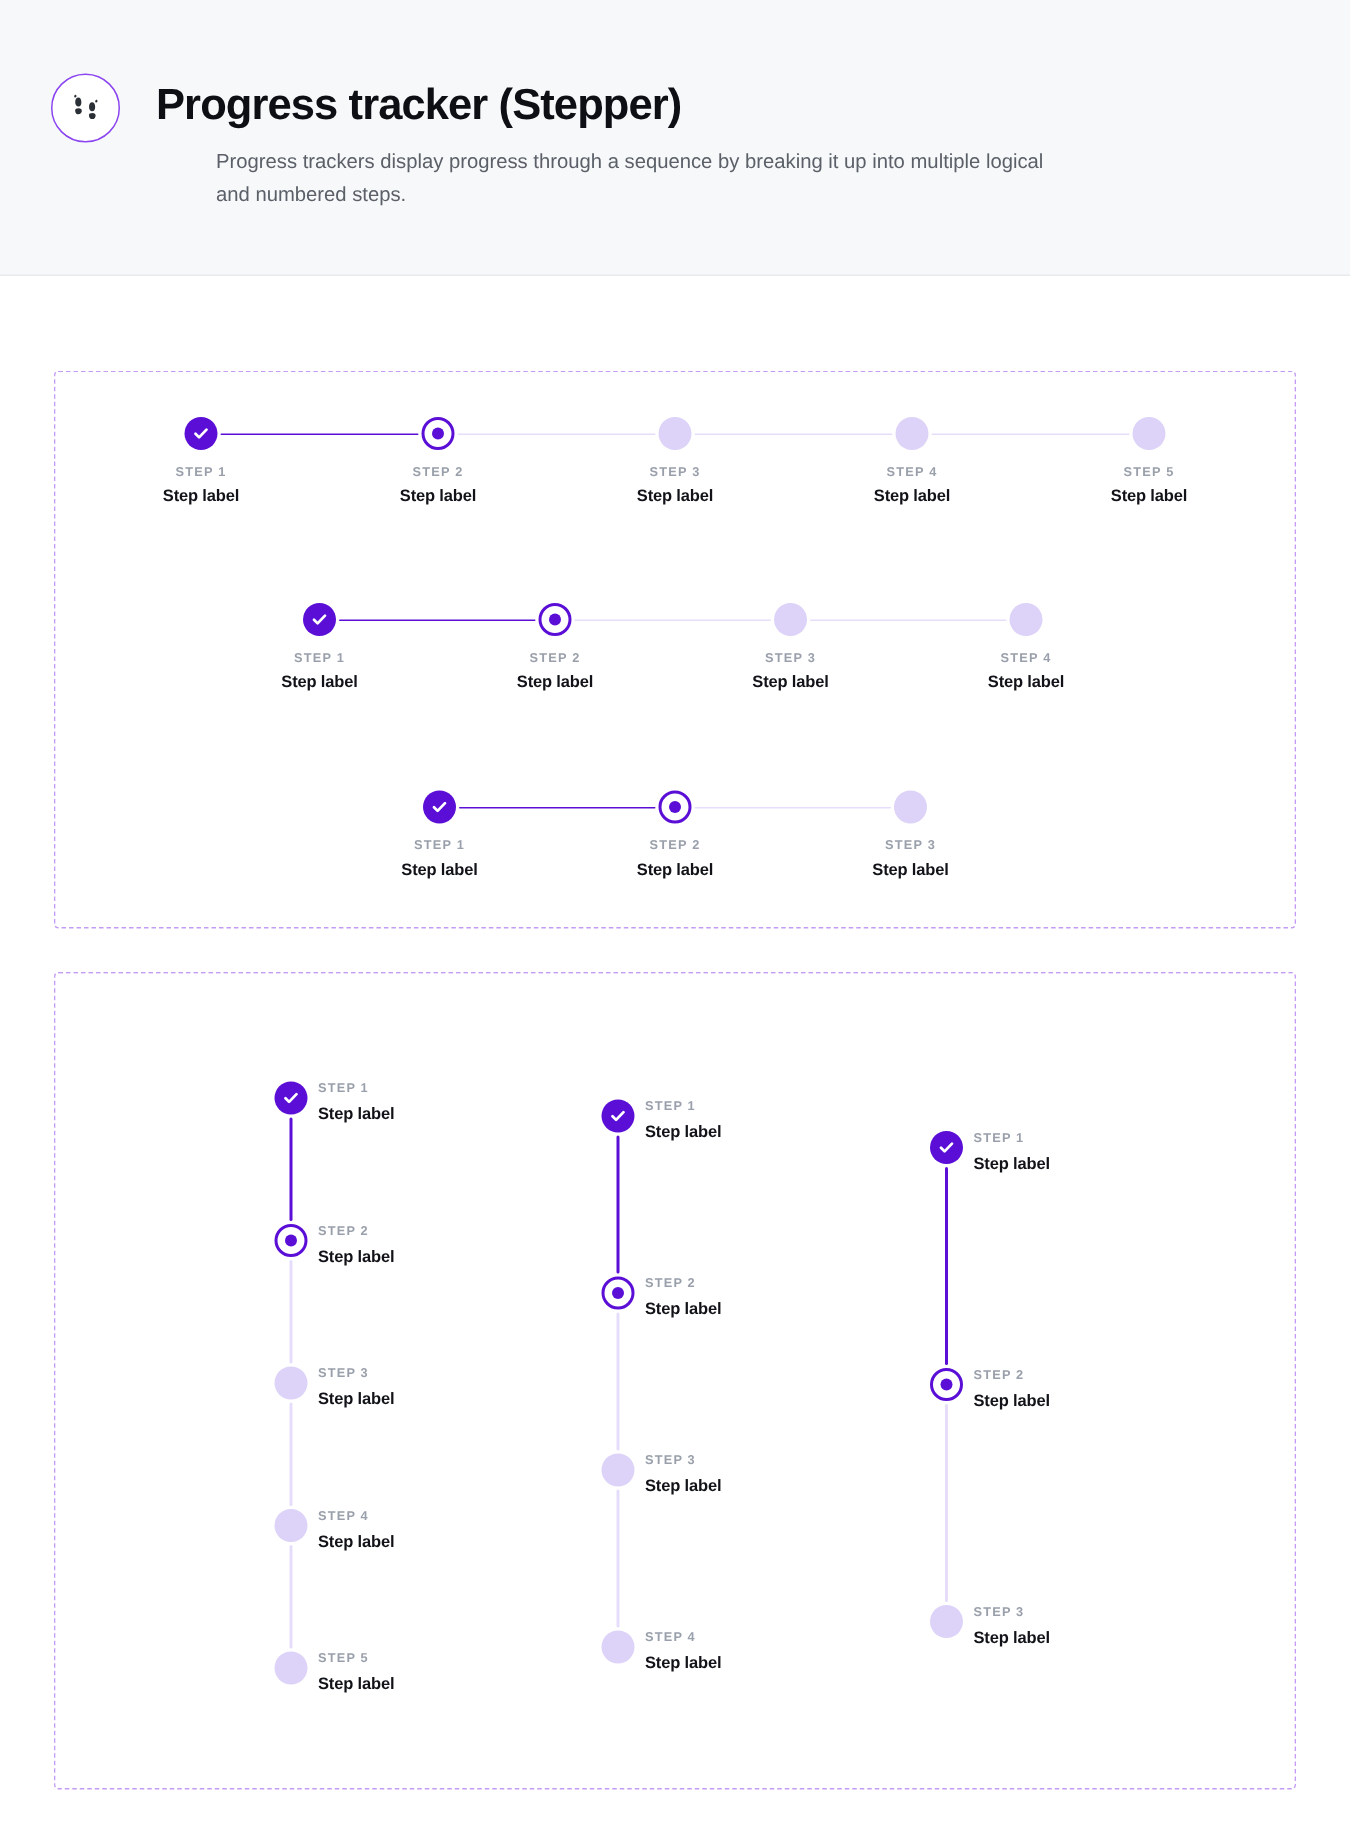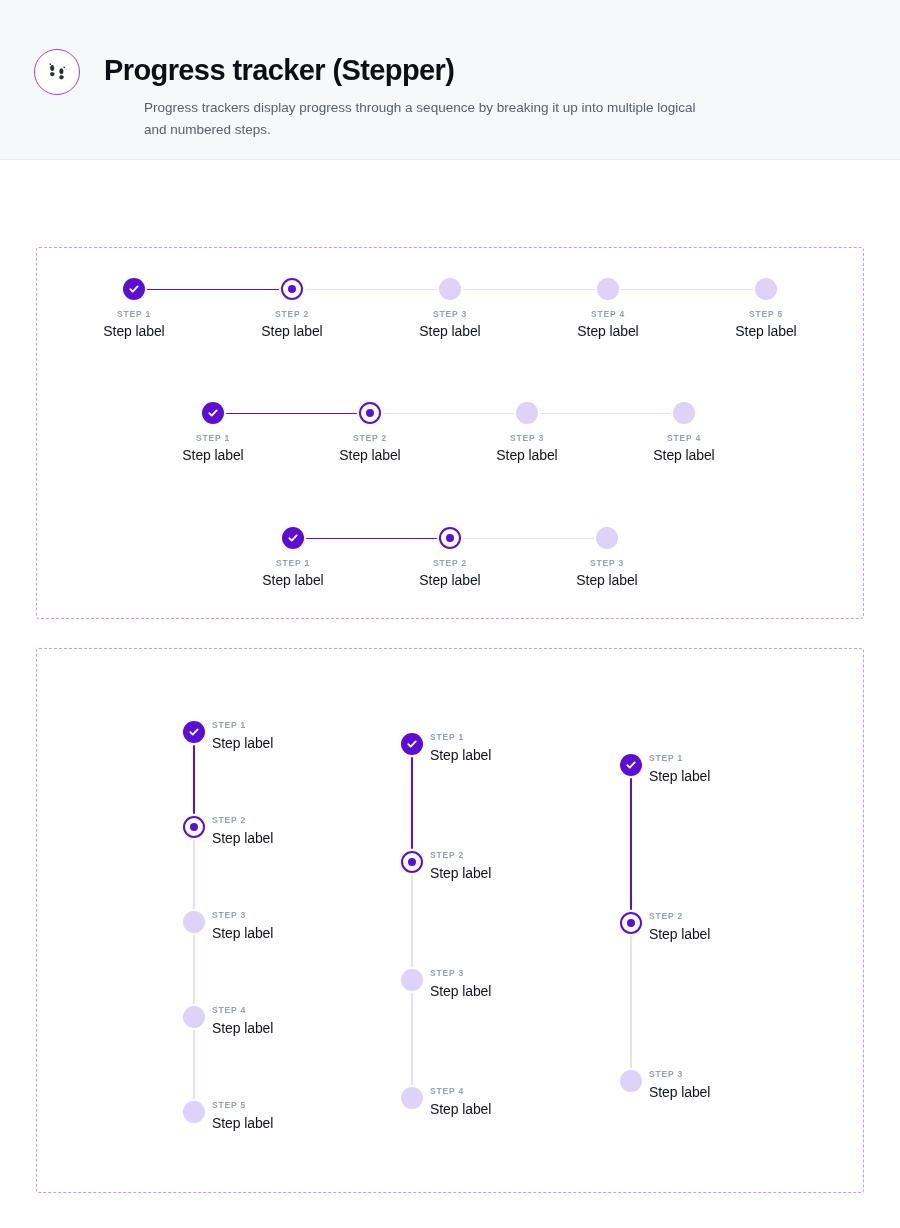--- a/index.html
+++ b/index.html
@@ -9,21 +9,21 @@
     height: 1228px;
     background: #ffffff;
     font-family: "Liberation Sans", sans-serif;
     -webkit-font-smoothing: antialiased;
   }
 
   
   .page-header {
     position: relative;
     width: 900px;
-    height: 160px;
+    height: 184px;
     background: #f7f8fa;
     border-bottom: 1px solid #e8eaee;
   }
   .header-icon {
     position: absolute;
     left: 34px;
     top: 49px;
     width: 46px;
     height: 46px;
     border-radius: 50%;
@@ -104,22 +104,22 @@
   }
   .step-kicker {
     font-size: 8.5px;
     font-weight: bold;
     letter-spacing: 0.8px;
     color: #9aa0ab;
     line-height: 12px;
     text-transform: uppercase;
   }
   .step-label {
-    font-size: 14px;
-    font-weight: normal;
+    font-size: 11px;
+    font-weight: bold;
     color: #111318;
     line-height: 19px;
     margin-top: 2px;
     letter-spacing: -0.1px;
   }
 
   
   .node-dot {
     width: 22px;
     height: 22px;

